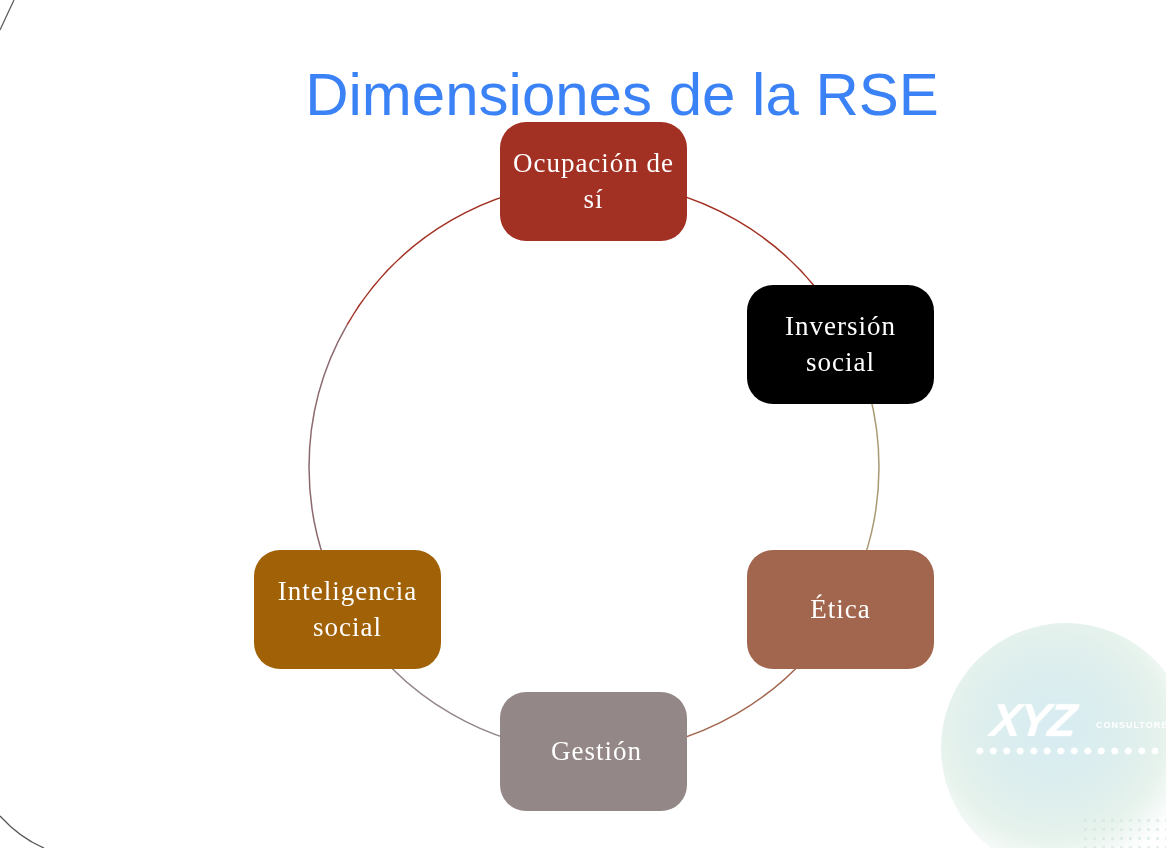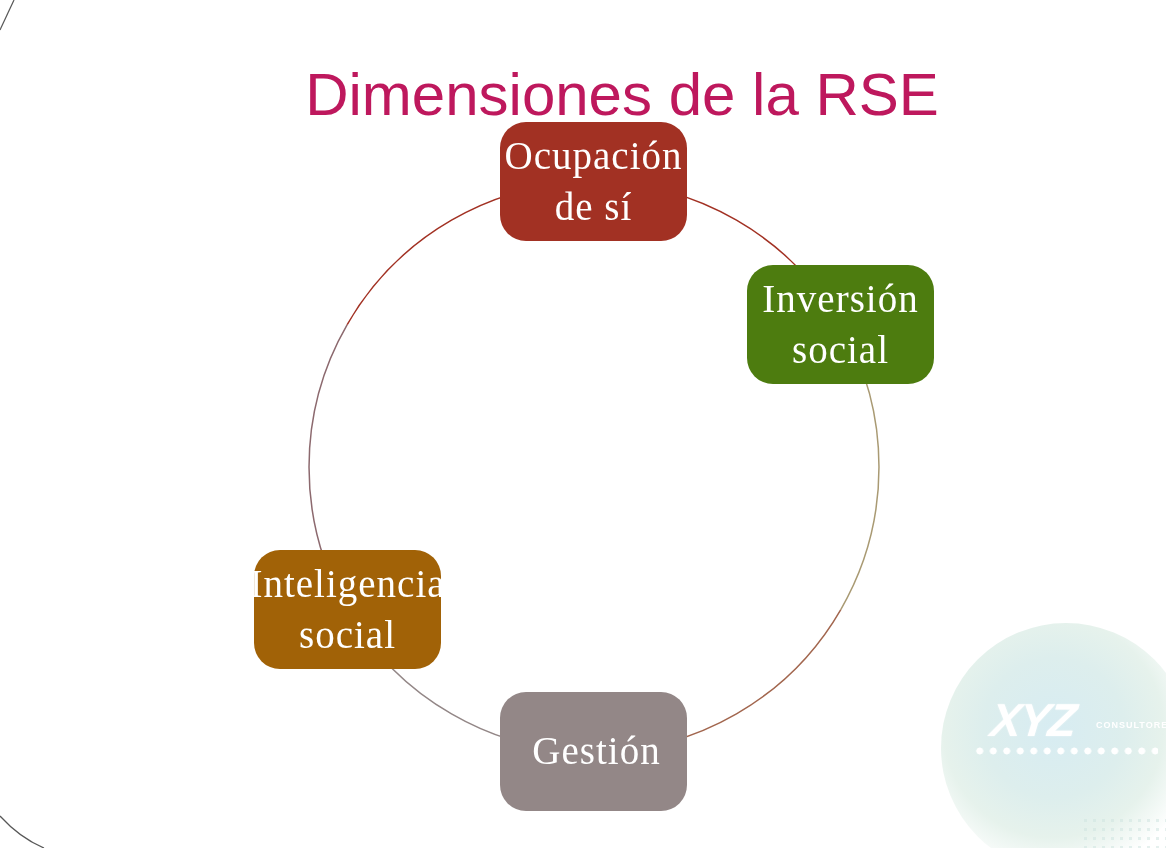--- a/index.html
+++ b/index.html
@@ -53,21 +53,21 @@
 
   
   .arcs{position:absolute;left:0;top:0;width:1166px;height:848px;z-index:2;pointer-events:none;}
   .node{
     position:absolute;z-index:4;
     width:187px;height:119px;border-radius:26px;
     display:flex;align-items:center;justify-content:center;
     text-align:center;
     color:#ffffff;
     font-family:"Liberation Serif","DejaVu Serif",serif;
-    font-size:39px;line-height:1.3;letter-spacing:1px;
+    font-size:27px;line-height:1.3;letter-spacing:1px;
     padding:0 12px;box-sizing:border-box;
   }
   .n0{left:500px;top:122px;}
   .n1{left:747px;top:265px;}
   .n2{left:747px;top:550px;}
   .n3{left:500px;top:692px;}
   .n4{left:254px;top:550px;}
   .n5{left:254px;top:265px;}
 
   .center-label{
@@ -87,36 +87,39 @@
   </svg>
 
   <div class="watermark">
     <div class="logo-circle"></div>
     <div class="logo-text">XYZ</div>
     <div class="logo-tagline">CONSULTORES</div>
     <div class="logo-dots"></div>
   </div>
   <div class="corner-dots"></div>
 
-  <h1 class="title" style="color: #be185d;">Dimensiones de la RSE</h1>
+  <h1 class="title" style="color: #3b82f6;">Dimensiones de la RSE</h1>
 
   <svg class="arcs" viewBox="0 0 1166 848">
       <path d="M 594.0 182.0 A 285 285 0 0 1 840.8 324.5" fill="none" stroke="#A23123" stroke-width="1.5"></path>
       <path d="M 840.8 324.5 A 285 285 0 0 1 840.8 609.5" fill="none" stroke="#A99A73" stroke-width="1.5"></path>
       <path d="M 840.8 609.5 A 285 285 0 0 1 594.0 752.0" fill="none" stroke="#A2664E" stroke-width="1.5"></path>
       <path d="M 594.0 752.0 A 285 285 0 0 1 347.2 609.5" fill="none" stroke="#938787" stroke-width="1.5"></path>
       <path d="M 347.2 609.5 A 285 285 0 0 1 347.2 324.5" fill="none" stroke="#8C696E" stroke-width="1.5"></path>
       <path d="M 347.2 324.5 A 285 285 0 0 1 594.0 182.0" fill="none" stroke="#A23123" stroke-width="1.5"></path>
     </svg>
 
   <div class="node n0" style="background-color: rgb(162, 49, 35);">
     <span>Ocupación de sí</span>
   </div>
-  <div class="node n1" style="background-color: #4d7c0f;">
+  <div class="node n1" style="background-color: #000000; margin-top: 20px;">
     <span>Inversión social</span>
+  </div>
+  <div class="node n2" style="background-color: rgb(162, 102, 78);">
+    <span>Ética</span>
   </div>
   <div class="node n3" style="background-color: rgb(147, 135, 135); padding-left: 18px;">
     <span>Gestión</span>
   </div>
   <div class="node n4" style="background-color: #a16207;">
     <span>Inteligencia social</span>
   </div>
 
 
 </div>

